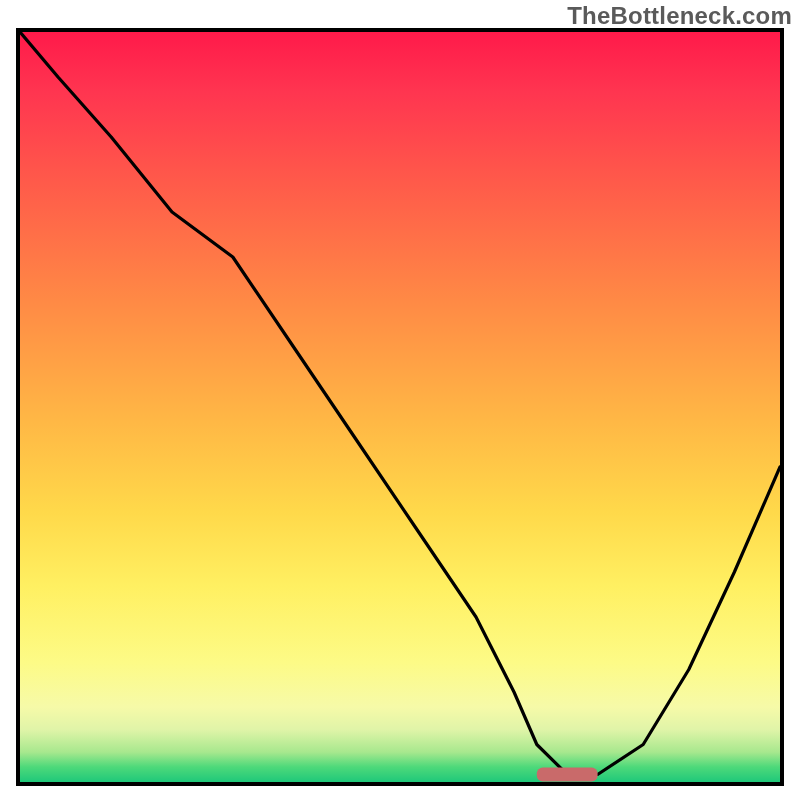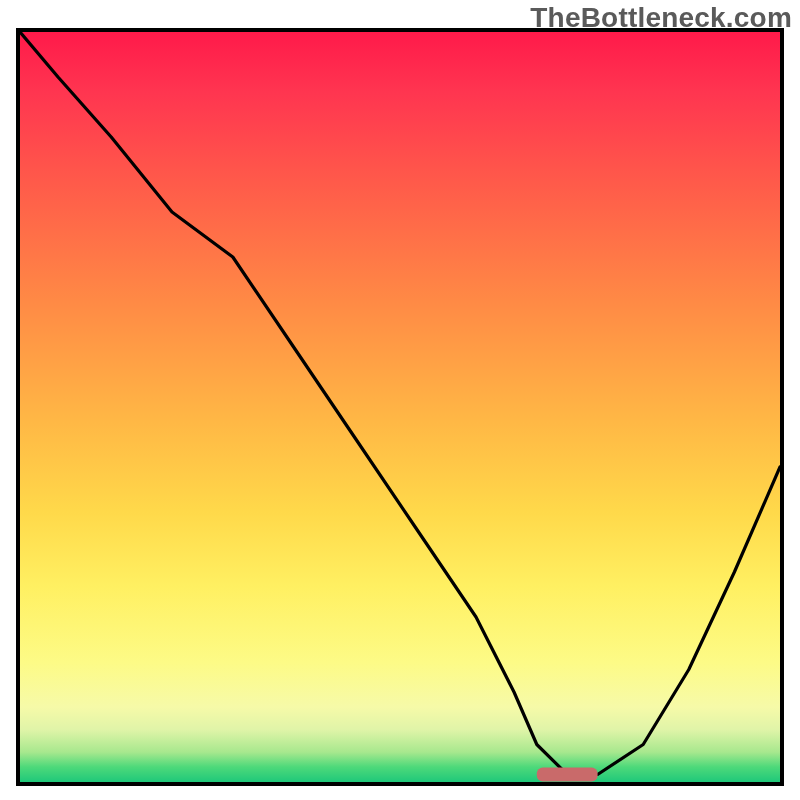--- a/index.html
+++ b/index.html
@@ -13,21 +13,21 @@
   }
   .container {
     position: relative;
     width: 800px;
     height: 800px;
   }
   .watermark {
     position: absolute;
     top: 2px;
     right: 8px;
-    font-size: 28px;
+    font-size: 24px;
     font-weight: 600;
     color: #5a5a5a;
     letter-spacing: 0.2px;
     z-index: 5;
   }
   .plot-frame {
     position: absolute;
     left: 16px;
     top: 28px;
     width: 768px;

